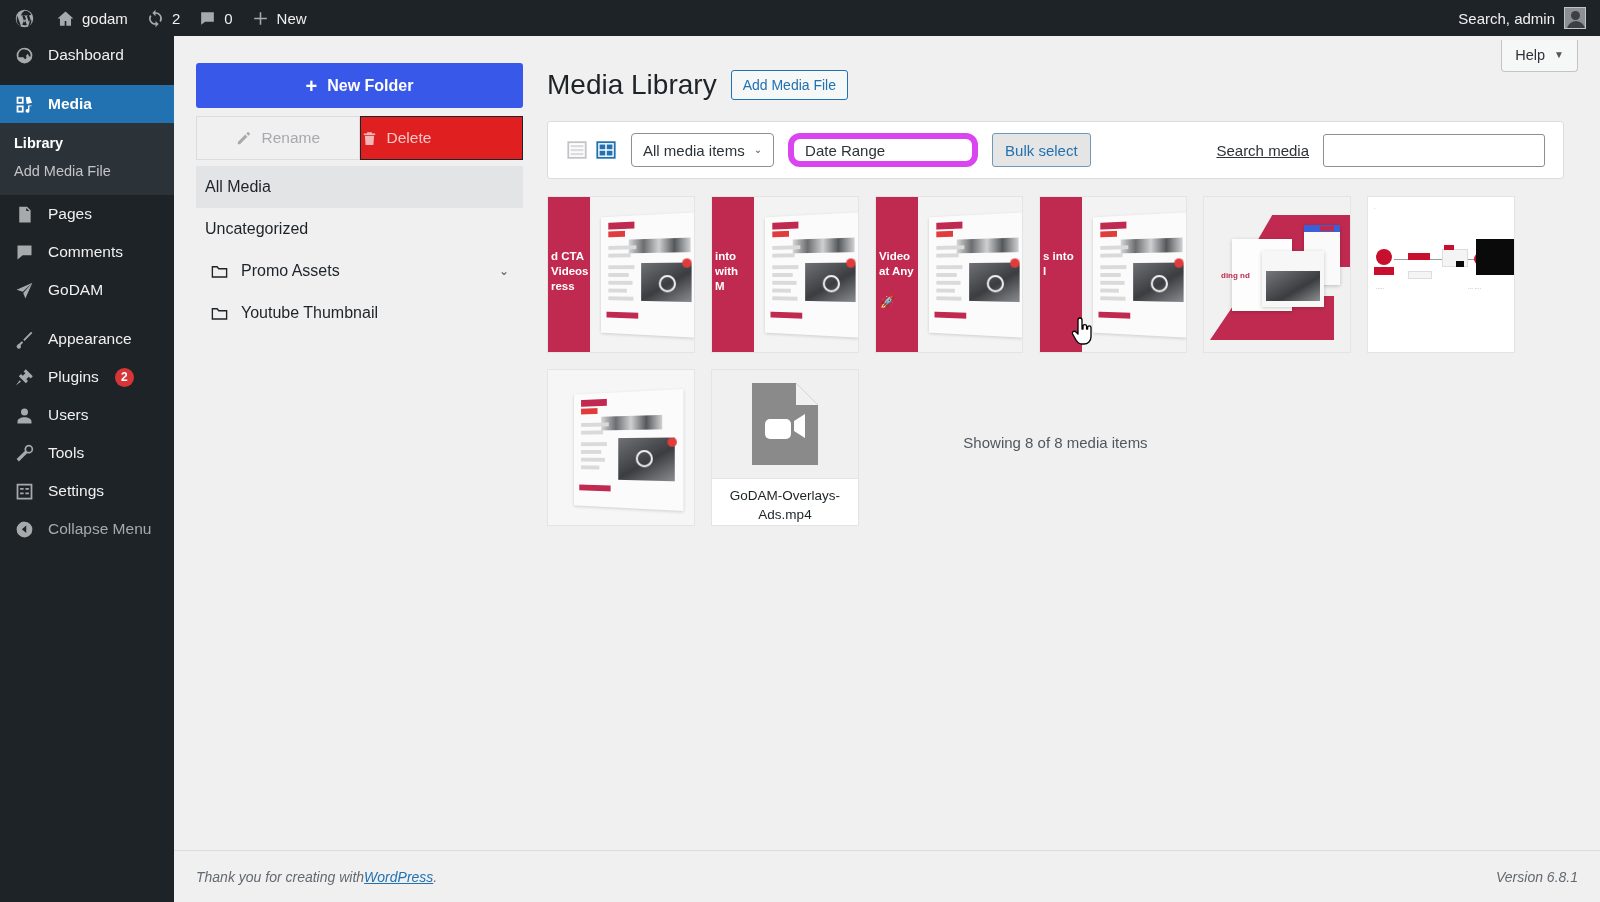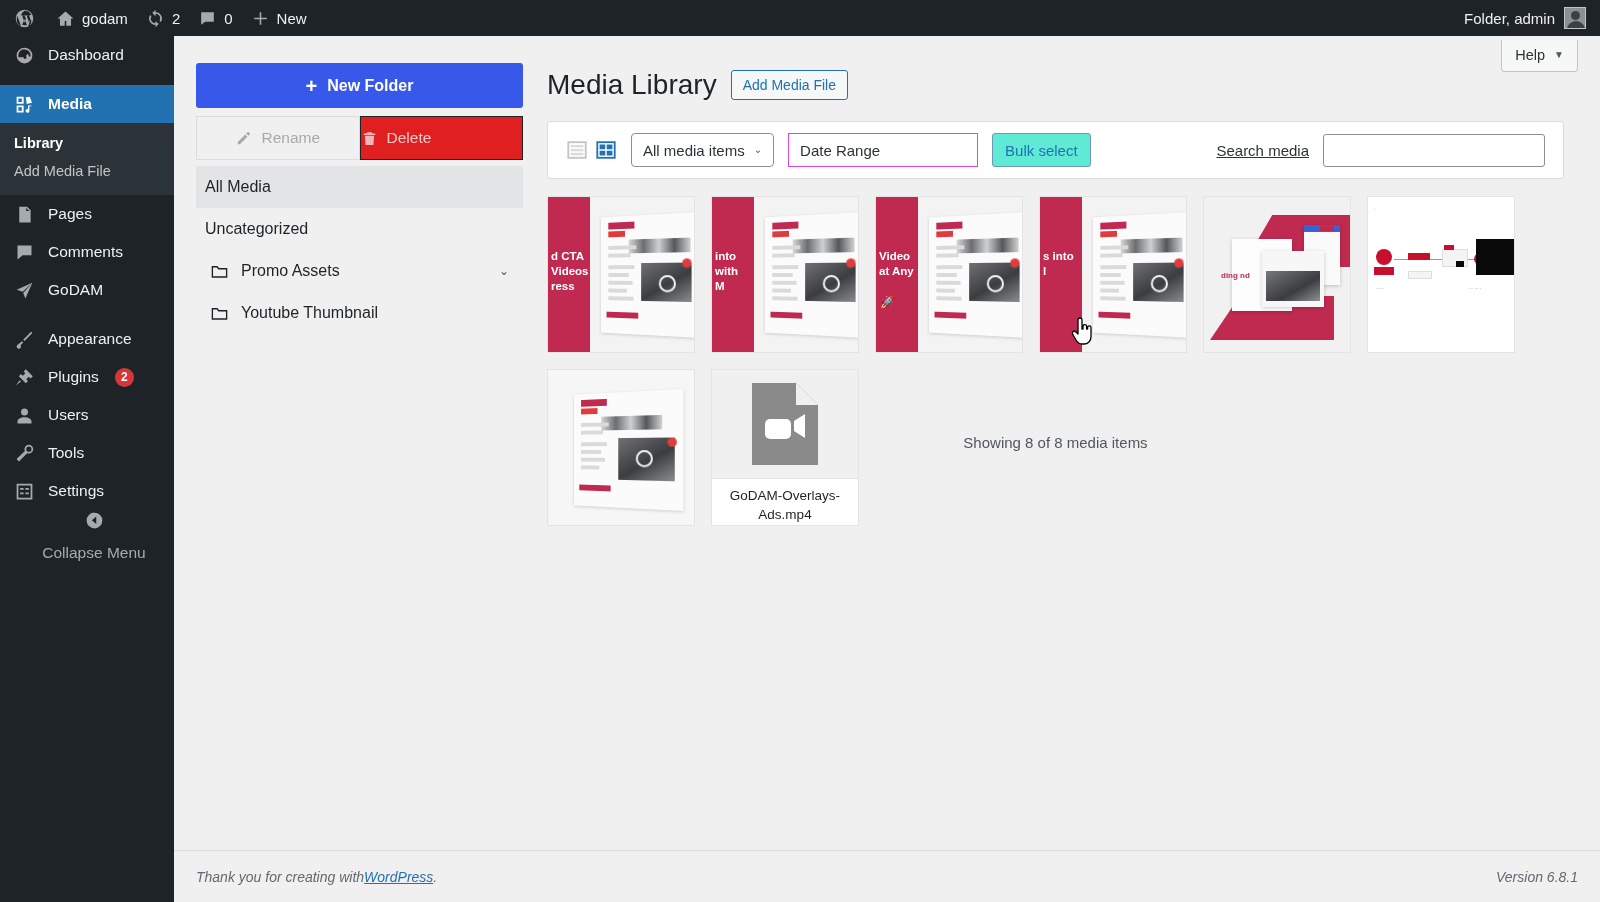--- a/index.html
+++ b/index.html
@@ -60,21 +60,21 @@
   .submenu-item {
     display: block; padding: 6px 0 6px 14px; font-size: 14.5px; color: #c3c4c7;
   }
   .submenu-item.current { color: #fff; font-weight: 700; }
   .badge {
     display: inline-flex; align-items: center; justify-content: center;
     min-width: 19px; height: 19px; padding: 0 5px; border-radius: 10px;
     background: #d63638; color: #fff; font-size: 12px; font-weight: 700;
     margin-left: 3px;
   }
-  .collapse { color: #a7aaad; flex-direction: column; }
+  .collapse { color: #a7aaad; }
 
   
   #main {
     position: absolute; top: 36px; left: 174px; width: 1426px; height: 866px;
     background: #f0f0f1;
   }
 
   
   #help-btn {
     position: absolute; top: 4px; right: 22px;
@@ -139,26 +139,26 @@
   .view-toggle { display: flex; align-items: center; gap: 7px; }
   .vt-ico { width: 22px; height: 22px; cursor: pointer; }
   #media-type-select {
     display: flex; align-items: center; gap: 9px;
     height: 34px; padding: 0 11px; background: #fff;
     border: 1px solid #8c8f94; border-radius: 4px;
     font-size: 15px; color: #2c3338; cursor: pointer; font-family: inherit;
   }
   #date-range-input {
     height: 34px; width: 190px; padding: 0 11px; background: #fff;
-    border: 1px solid #d946ef; border-radius: 0;
+    border: 6px solid #d946ef; border-radius: 12px;
     font-size: 15px; color: #2c3338; font-family: inherit;
   }
   #date-range-input::placeholder { color: #2c3338; opacity: 1; }
   #bulk-select-btn {
-    height: 34px; padding: 0 12px; background: #5eead4;
+    height: 34px; padding: 0 12px; background: #e5e5e5;
     border: 1px solid #7098b8; border-radius: 3px;
     font-size: 15px; color: #2271b1; font-family: inherit; cursor: pointer;
   }
   .tb-spacer { flex: 1; }
   #search-label { font-size: 15px; color: #2c3338; text-decoration: underline; }
   #search-input {
     height: 33px; width: 222px; padding: 0 9px; background: #fff;
     border: 1px solid #8c8f94; border-radius: 3px; font-family: inherit; font-size: 14px;
   }
 
@@ -310,21 +310,21 @@
     <span>0</span>
   </div>
   <div class="ab-item">
     <svg class="ico" viewBox="0 0 24 24">
       <path d="M11 4h2v7h7v2h-7v7h-2v-7H4v-2h7z"></path>
     </svg>
     <span>New</span>
   </div>
   <div class="ab-spacer"></div>
   <div class="ab-right">
-    <span>Folder, admin</span>
+    <span>Search, admin</span>
     <span class="avatar"></span>
   </div>
 </div>
 
 <div id="sidebar">
 
   <div class="menu-item">
     <svg class="mi-ico" viewBox="0 0 24 24">
       <path d="M12 3a9 9 0 1 0 0 18 9 9 0 0 0 0-18zm0 2a7 7 0 0 1 6.9 8H17a5 5 0 0 0-1.2-3.1l-2.3 2.8a1.7 1.7 0 1 1-2.6 1.3H5.1A7 7 0 0 1 12 5z"></path>
     </svg>

